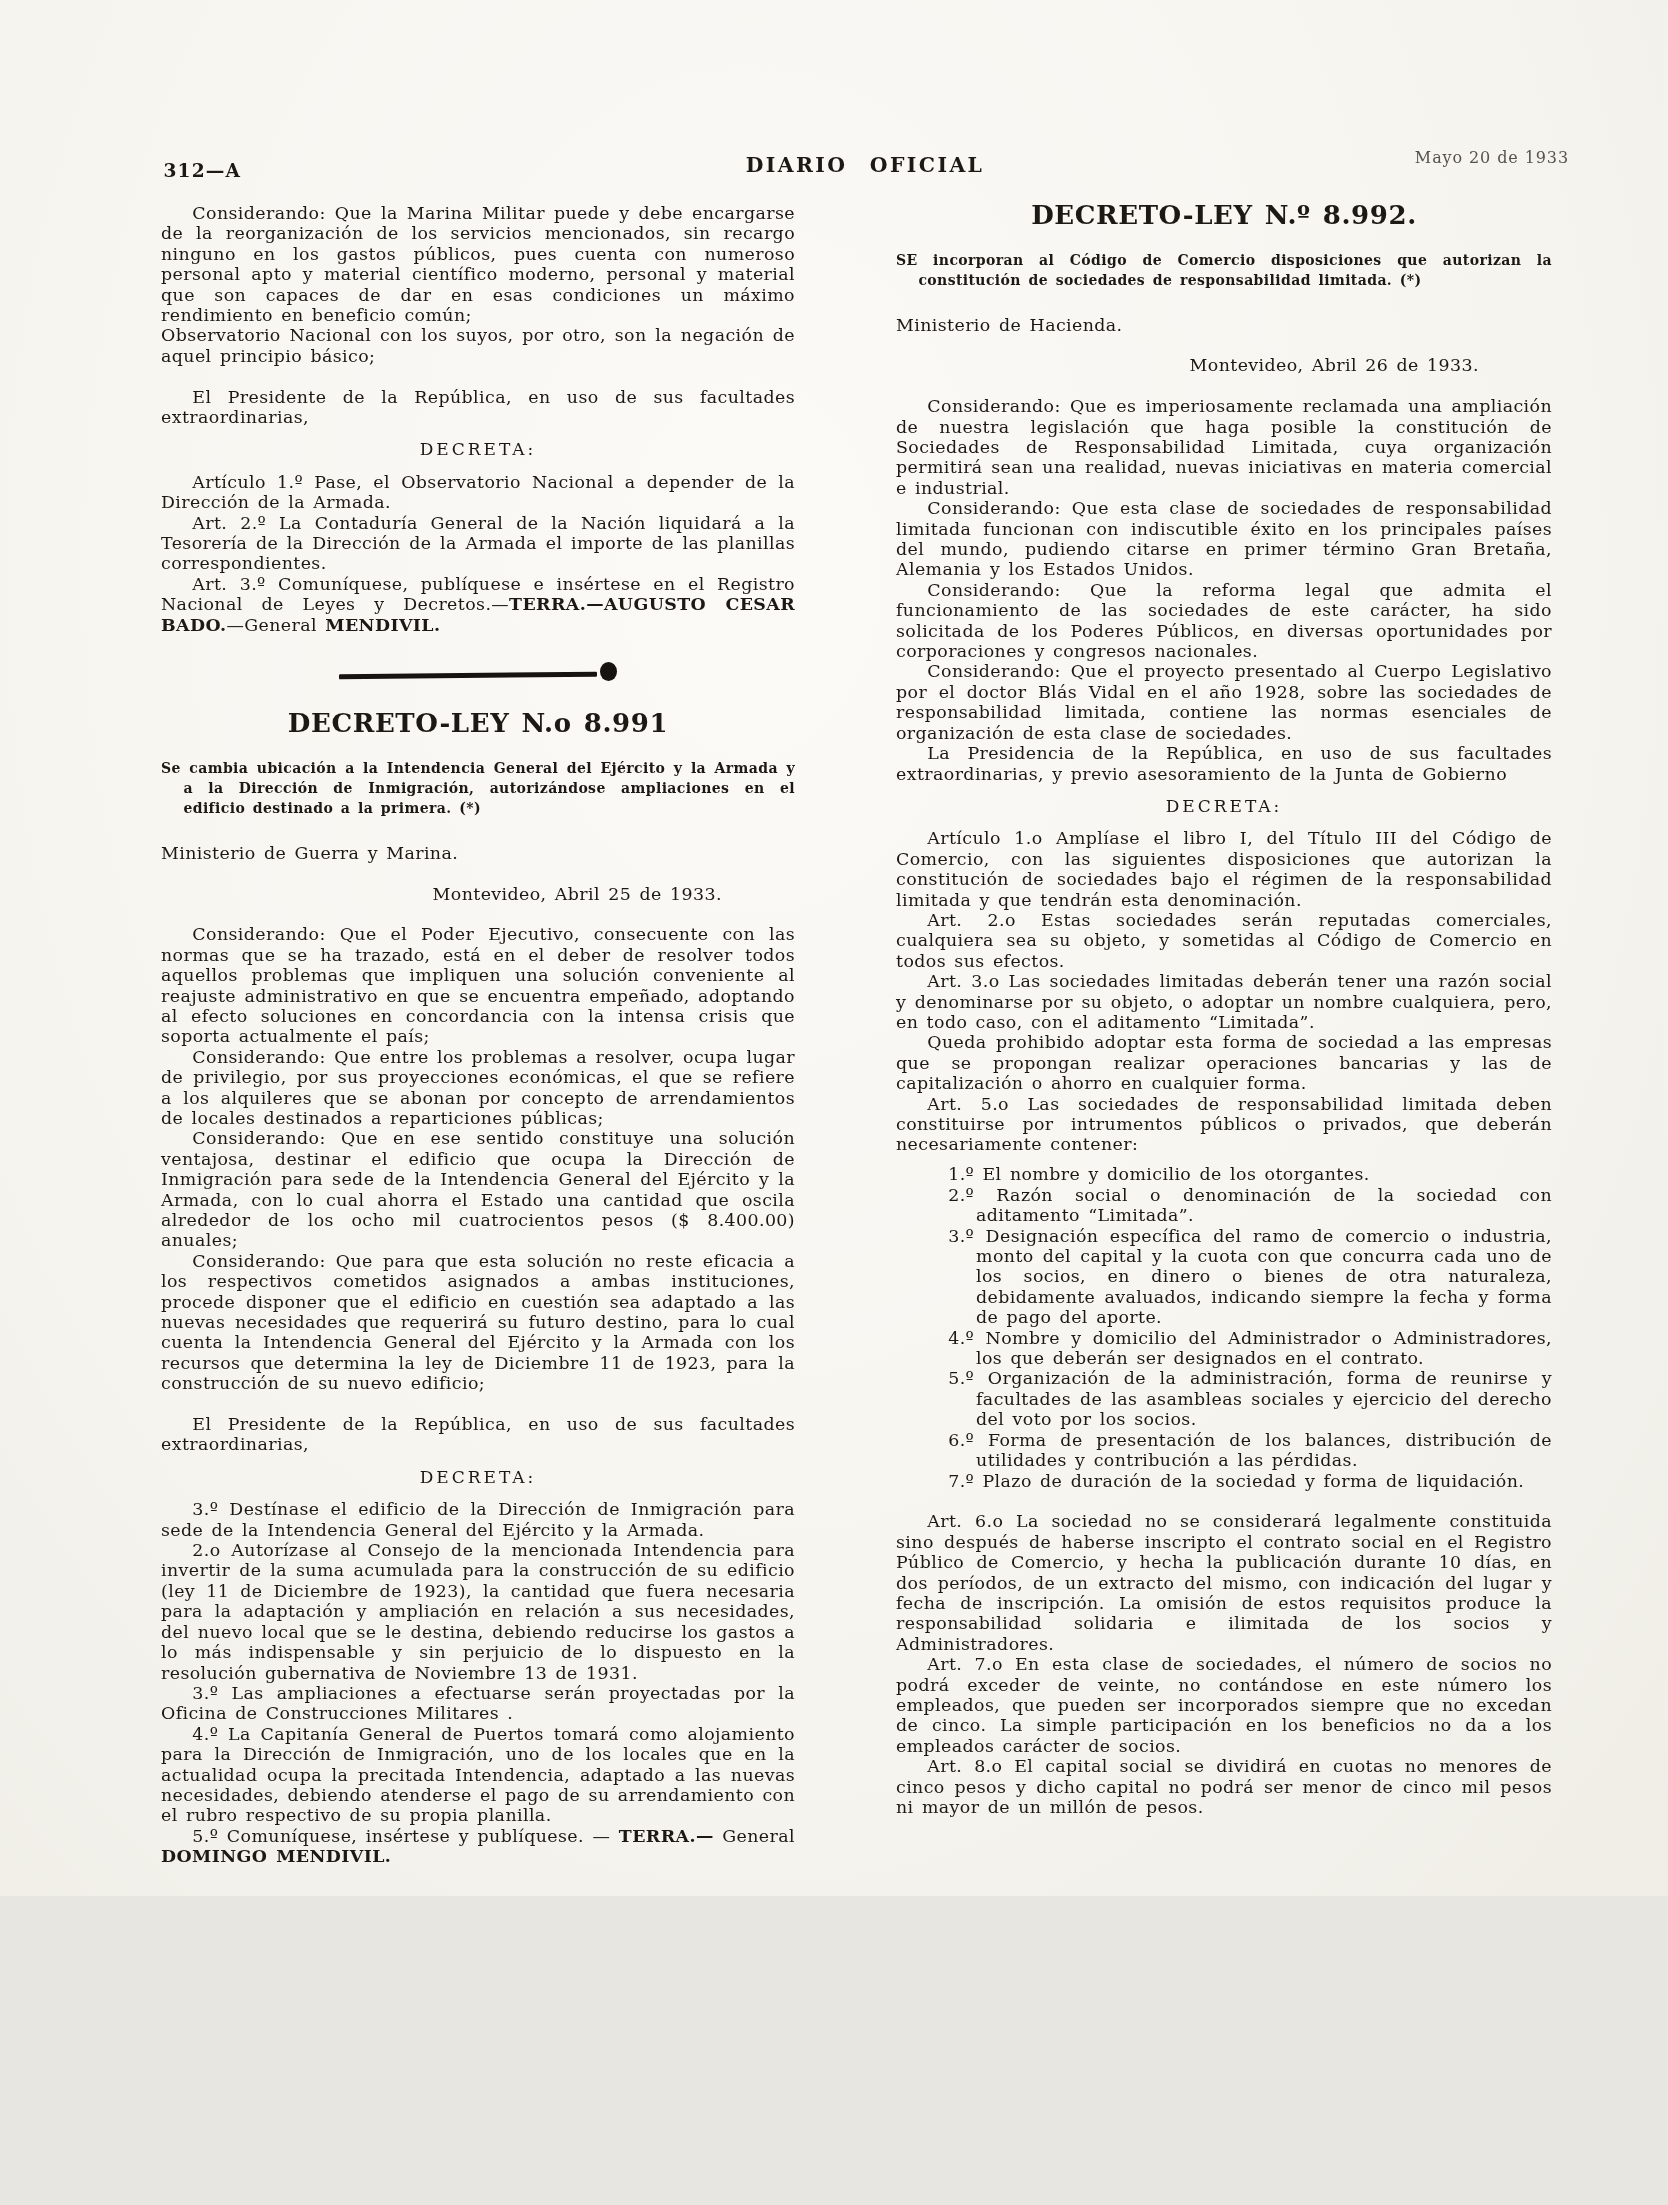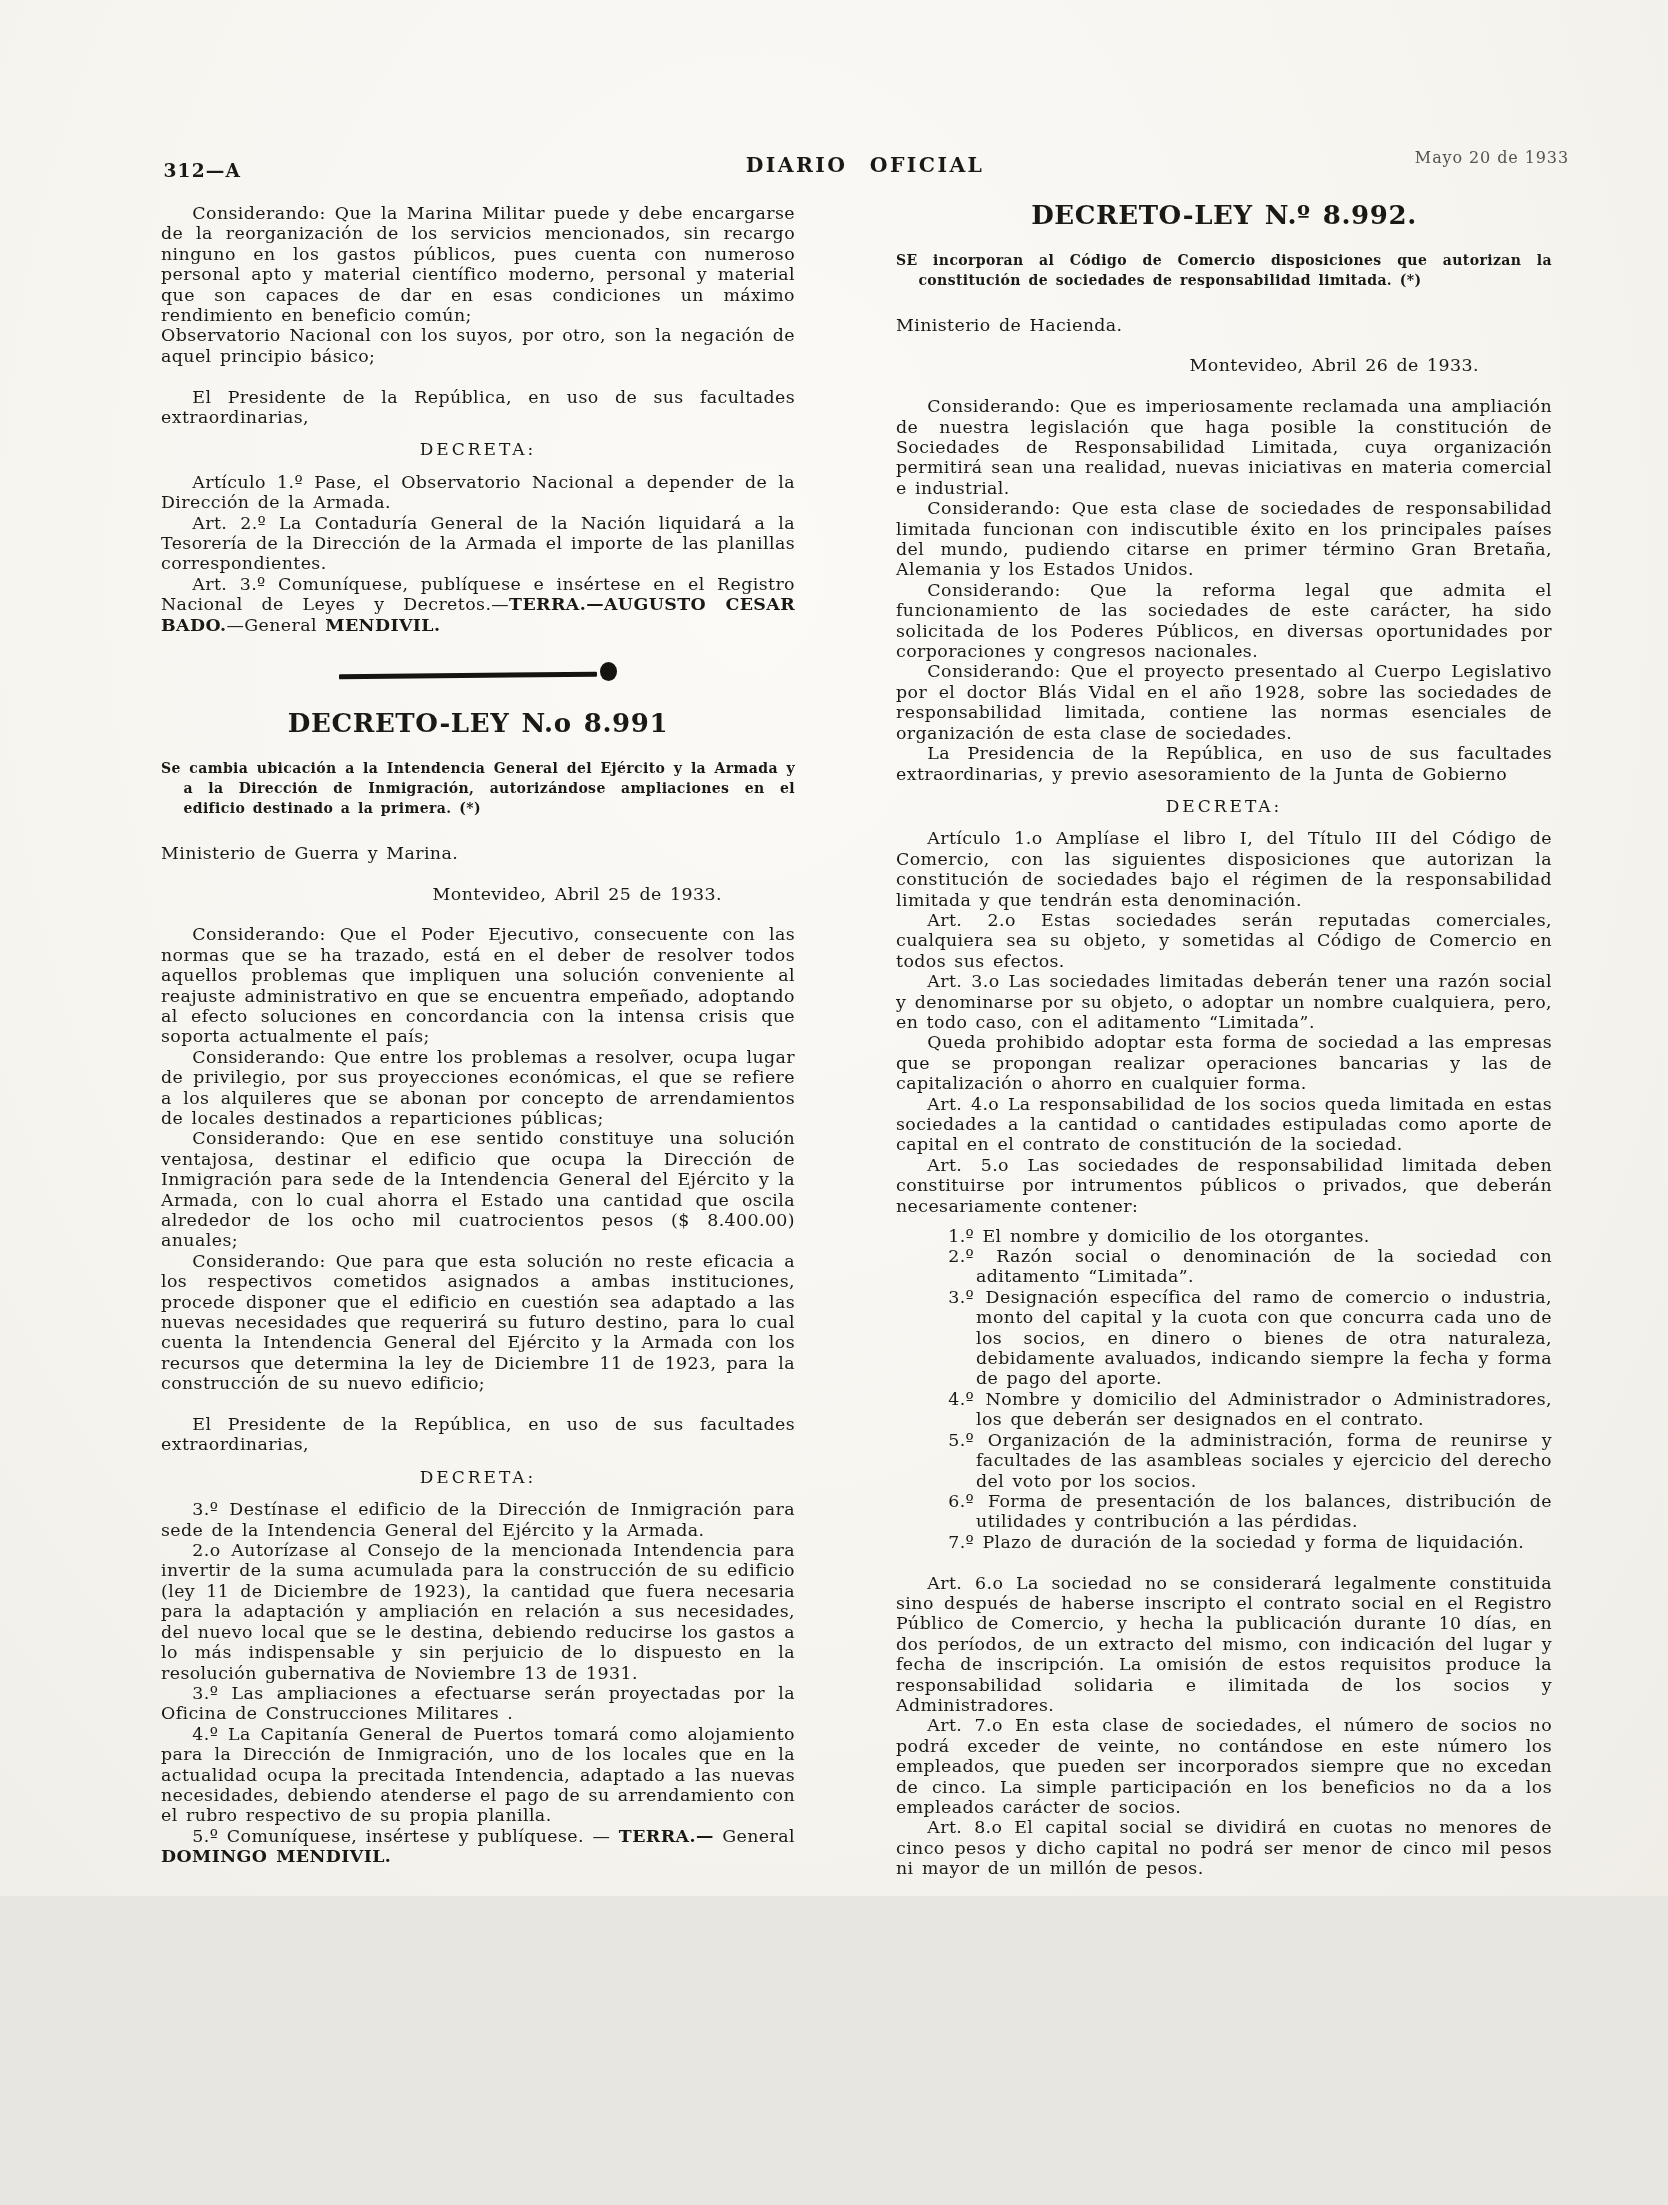--- a/index.html
+++ b/index.html
@@ -91,21 +91,20 @@
       <p class="para">Considerando: Que es imperiosamente reclamada una ampliación de nuestra legislación que haga posible la constitución de Sociedades de Responsabilidad Limitada, cuya organización permitirá sean una realidad, nuevas iniciativas en materia comercial e industrial.</p>
       <p class="para">Considerando: Que esta clase de sociedades de responsabilidad limitada funcionan con indiscutible éxito en los principales países del mundo, pudiendo citarse en primer término Gran Bretaña, Alemania y los Estados Unidos.</p>
       <p class="para">Considerando: Que la reforma legal que admita el funcionamiento de las sociedades de este carácter, ha sido solicitada de los Poderes Públicos, en diversas oportunidades por corporaciones y congresos nacionales.</p>
       <p class="para">Considerando: Que el proyecto presentado al Cuerpo Legislativo por el doctor Blás Vidal en el año 1928, sobre las sociedades de responsabilidad limitada, contiene las normas esenciales de organización de esta clase de sociedades.</p>
       <p class="para">La Presidencia de la República, en uso de sus facultades extraordinarias, y previo asesoramiento de la Junta de Gobierno</p>
       <p class="decreta">DECRETA:</p>
       <p class="para">Artículo 1.o Amplíase el libro I, del Título III del Código de Comercio, con las siguientes disposiciones que autorizan la constitución de sociedades bajo el régimen de la responsabilidad limitada y que tendrán esta denominación.</p>
       <p class="para">Art. 2.o Estas sociedades serán reputadas comerciales, cualquiera sea su objeto, y sometidas al Código de Comercio en todos sus efectos.</p>
       <p class="para">Art. 3.o Las sociedades limitadas deberán tener una razón social y denominarse por su objeto, o adoptar un nombre cualquiera, pero, en todo caso, con el aditamento “Limitada”.</p>
       <p class="para">Queda prohibido adoptar esta forma de sociedad a las empresas que se propongan realizar operaciones bancarias y las de capitalización o ahorro en cualquier forma.</p>
-      <p class="para">Art. 4.o La responsabilidad de los socios queda limitada en estas sociedades a la cantidad o cantidades estipuladas como aporte de capital en el contrato de constitución de la sociedad.</p>
       <p class="para">Art. 5.o Las sociedades de responsabilidad limitada deben constituirse por intrumentos públicos o privados, que deberán necesariamente contener:</p>
       <div class="num-list">
         <p class="num-item">1.º El nombre y domicilio de los otorgantes.</p>
         <p class="num-item">2.º Razón social o denominación de la sociedad con aditamento “Limitada”.</p>
         <p class="num-item">3.º Designación específica del ramo de comercio o industria, monto del capital y la cuota con que concurra cada uno de los socios, en dinero o bienes de otra naturaleza, debidamente avaluados, indicando siempre la fecha y forma de pago del aporte.</p>
         <p class="num-item">4.º Nombre y domicilio del Administrador o Administradores, los que deberán ser designados en el contrato.</p>
         <p class="num-item">5.º Organización de la administración, forma de reunirse y facultades de las asambleas sociales y ejercicio del derecho del voto por los socios.</p>
         <p class="num-item">6.º Forma de presentación de los balances, distribución de utilidades y contribución a las pérdidas.</p>
         <p class="num-item">7.º Plazo de duración de la sociedad y forma de liquidación.</p>
       </div>

